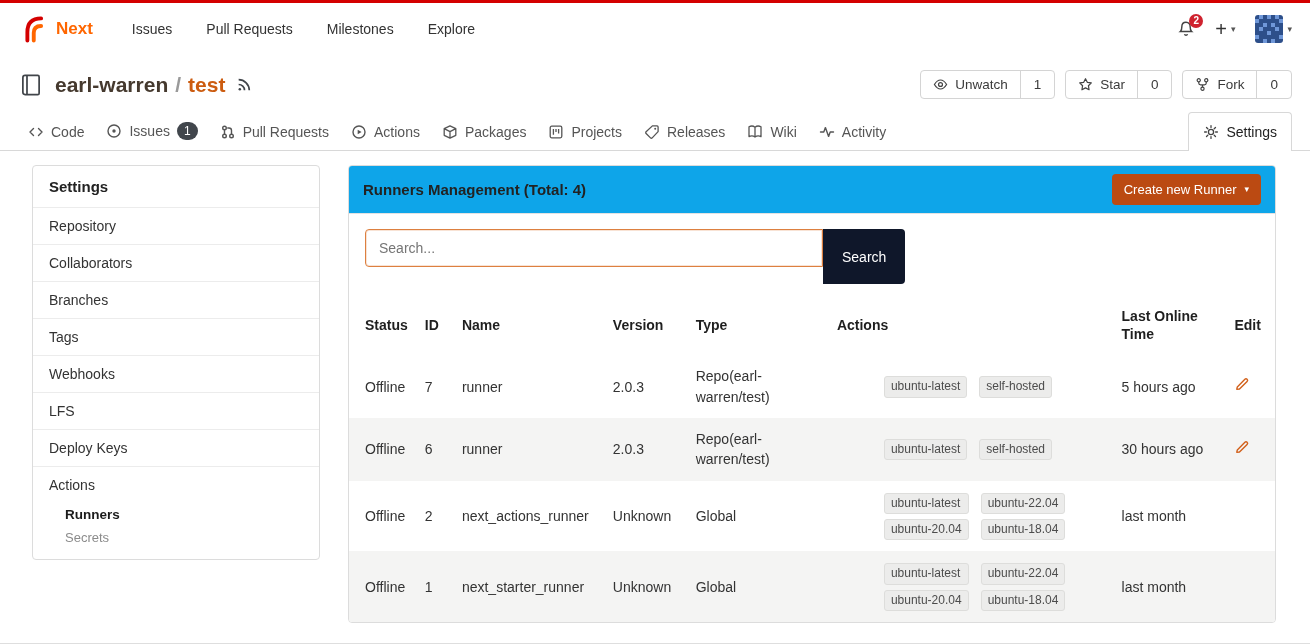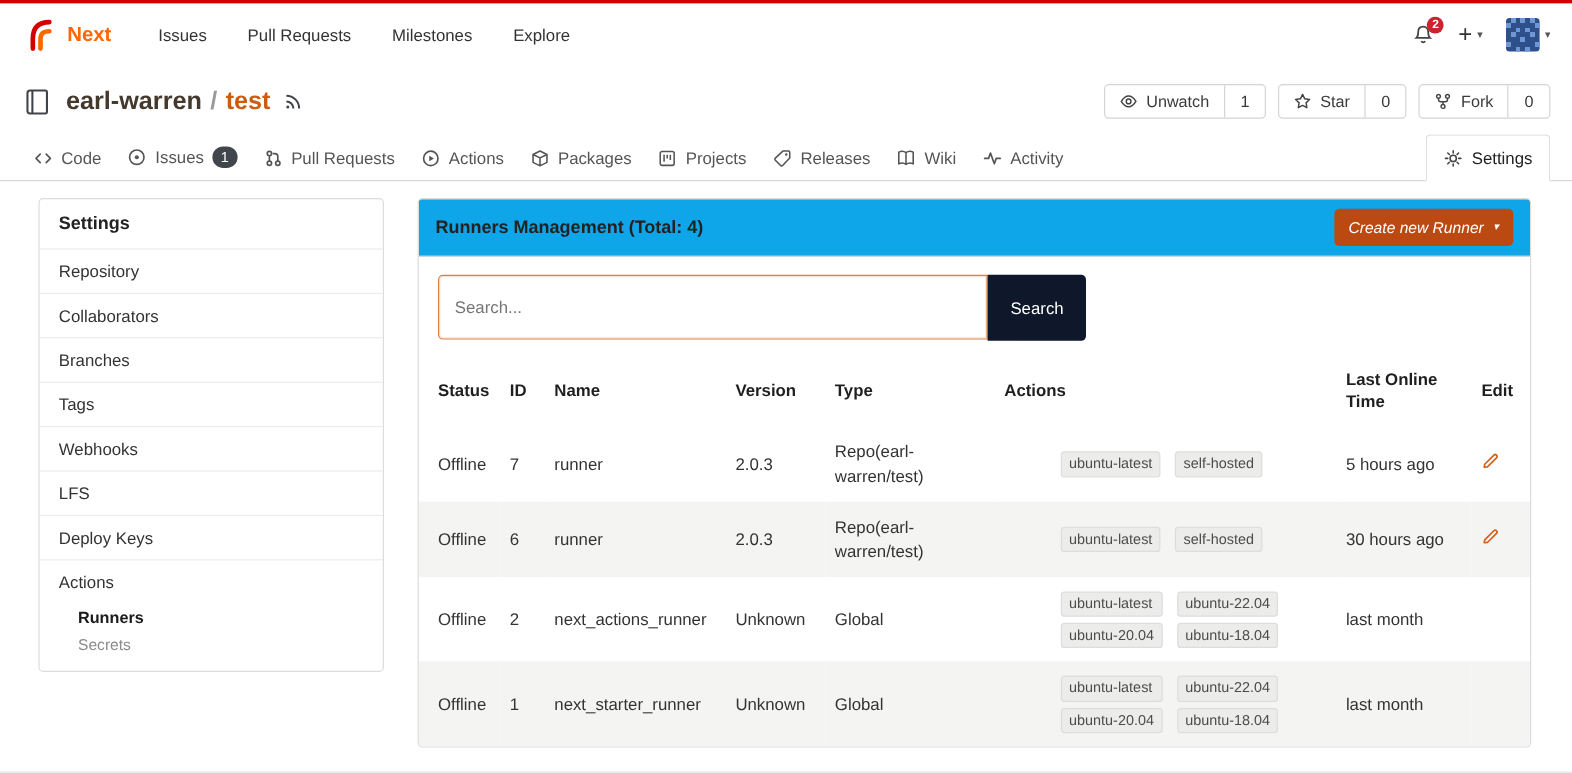--- a/index.html
+++ b/index.html
@@ -46,24 +46,24 @@
   .sidebar { width:288px; flex:none; border:1px solid #dcdcdc; border-radius:4px; background:#fff; overflow:hidden; padding-bottom:10px; }
   .side-title { font-weight:700; font-size:15px; padding:12px 16px; color:#222; }
   .side-item { padding:10px 16px; font-size:14px; color:#333; border-top:1px solid #ececec; cursor:pointer; }
   .side-sub { padding:4px 16px 4px 32px; font-size:13px; color:#8b8b8b; cursor:pointer; }
   .side-sub.active { color:#1b1b1b; font-weight:700; font-size:13.5px; }
   .panel { flex:1; border:1px solid #dcdcdc; border-radius:4px; background:#fff; overflow:hidden; }
   .panel-header { display:flex; align-items:center; justify-content:space-between; padding:8px 14px;
     background:#0ea5e9; border-bottom:1px solid #e2e2e2; min-height:46px; }
   .panel-title { font-size:15px; font-weight:700; color:#222; }
   .btn-primary { background:#bb4a12; color:#fff; border:none; border-radius:4px; font-size:13px;
-    padding:8px 12px; display:flex; align-items:center; gap:8px; font-family:inherit; cursor:pointer;font-style:italic; }
+    padding:8px 12px; display:flex; align-items:center; gap:8px; font-family:inherit; cursor:pointer; }
   .btn-primary .caret { color:#fff; }
   .search-row { display:flex; padding:15px 16px 13px; }
-  .search-input { width:458px; height:54px; border:1px solid #dd8040; border-radius:4px 0 0 4px;
+  .search-input { width:458px; height:38px; border:1px solid #dd8040; border-radius:4px 0 0 4px;
     padding:0 13px; font-size:14px; font-family:inherit; color:#333; outline:none;
     box-shadow: inset 0 0 0 1px rgba(221,128,64,.22); }
   .search-btn { height:55px; background:#0f172a; color:#fff; border:none; border-radius:0 4px 4px 0;
     padding:0 19px; font-size:14px; font-family:inherit; cursor:pointer; }
   table { width:100%; border-collapse:collapse; font-size:14px; color:#333; }
   th { font-weight:700; text-align:left; padding:10px 8px 12px; color:#1f1f1f; line-height:1.3; vertical-align:middle; }
   td { padding:11px 8px; vertical-align:middle; line-height:1.45; }
   th:first-child, td:first-child { padding-left:16px; }
   th:last-child, td:last-child { padding-right:14px; }
   tbody tr:nth-child(even) { background:#f4f4f3; }

